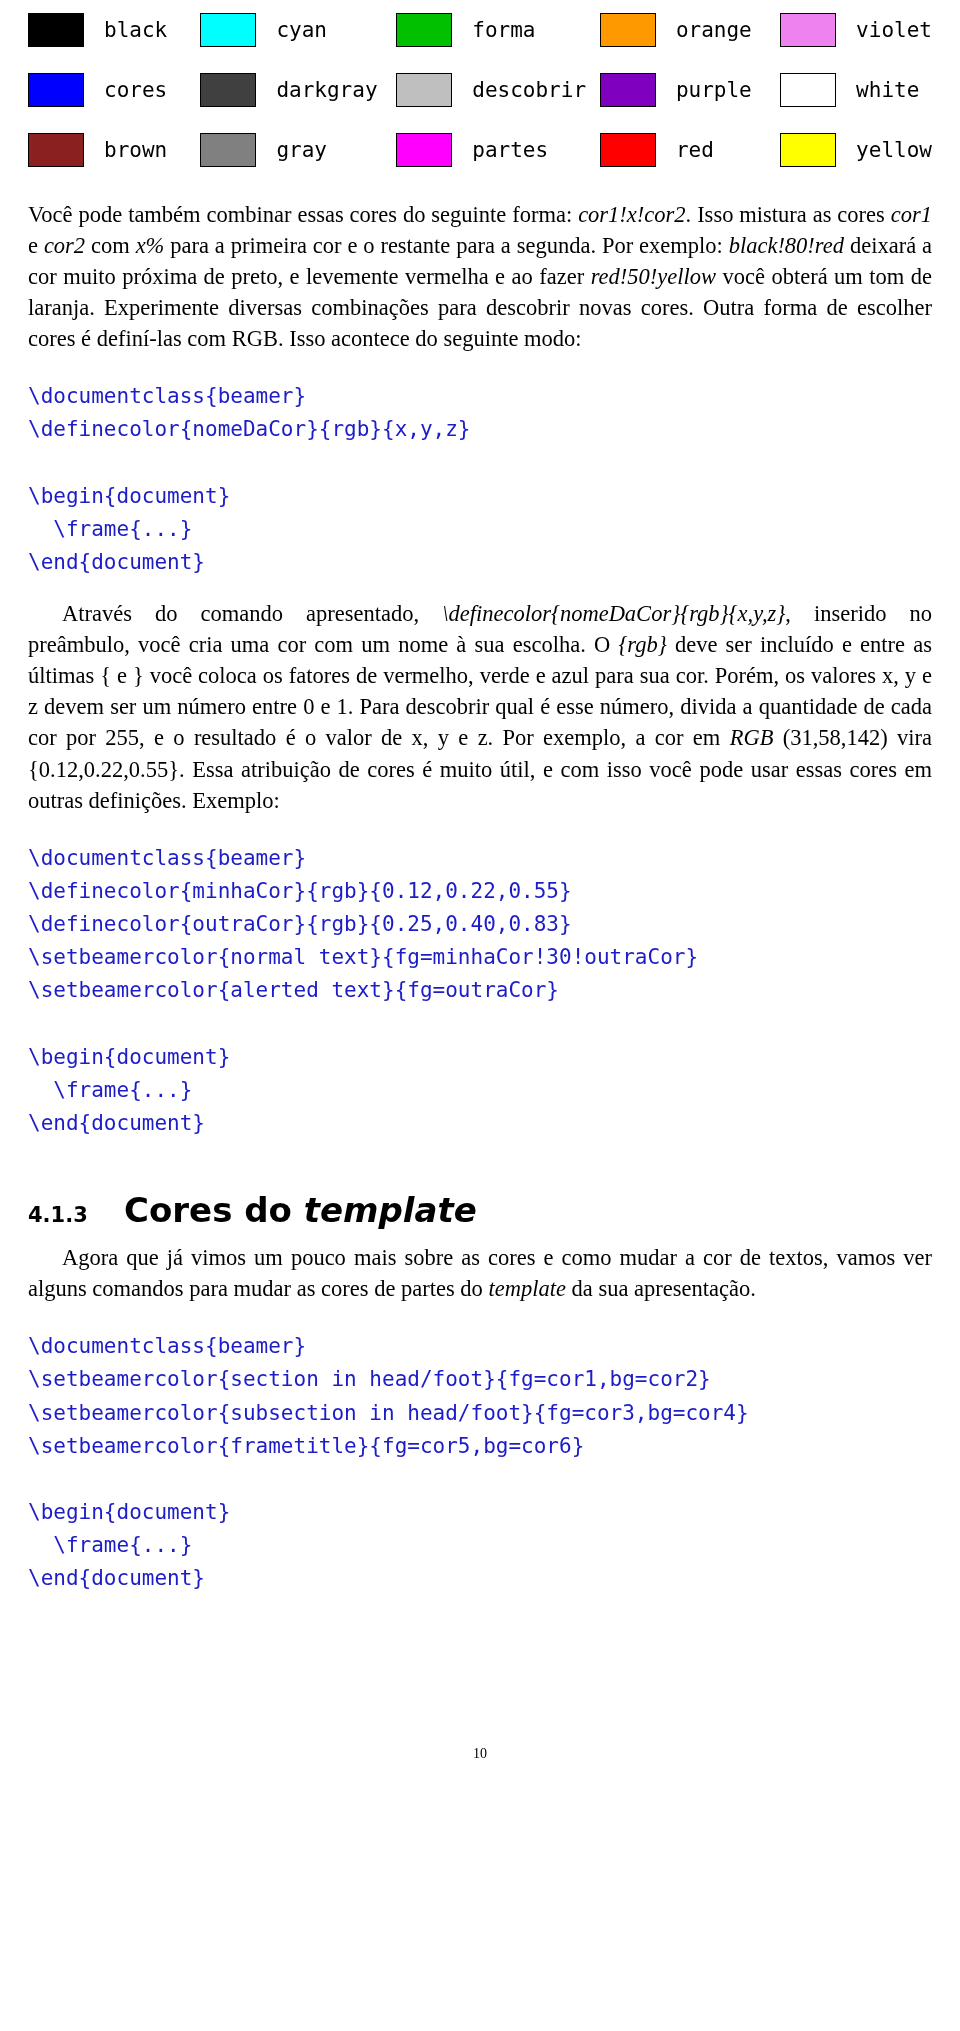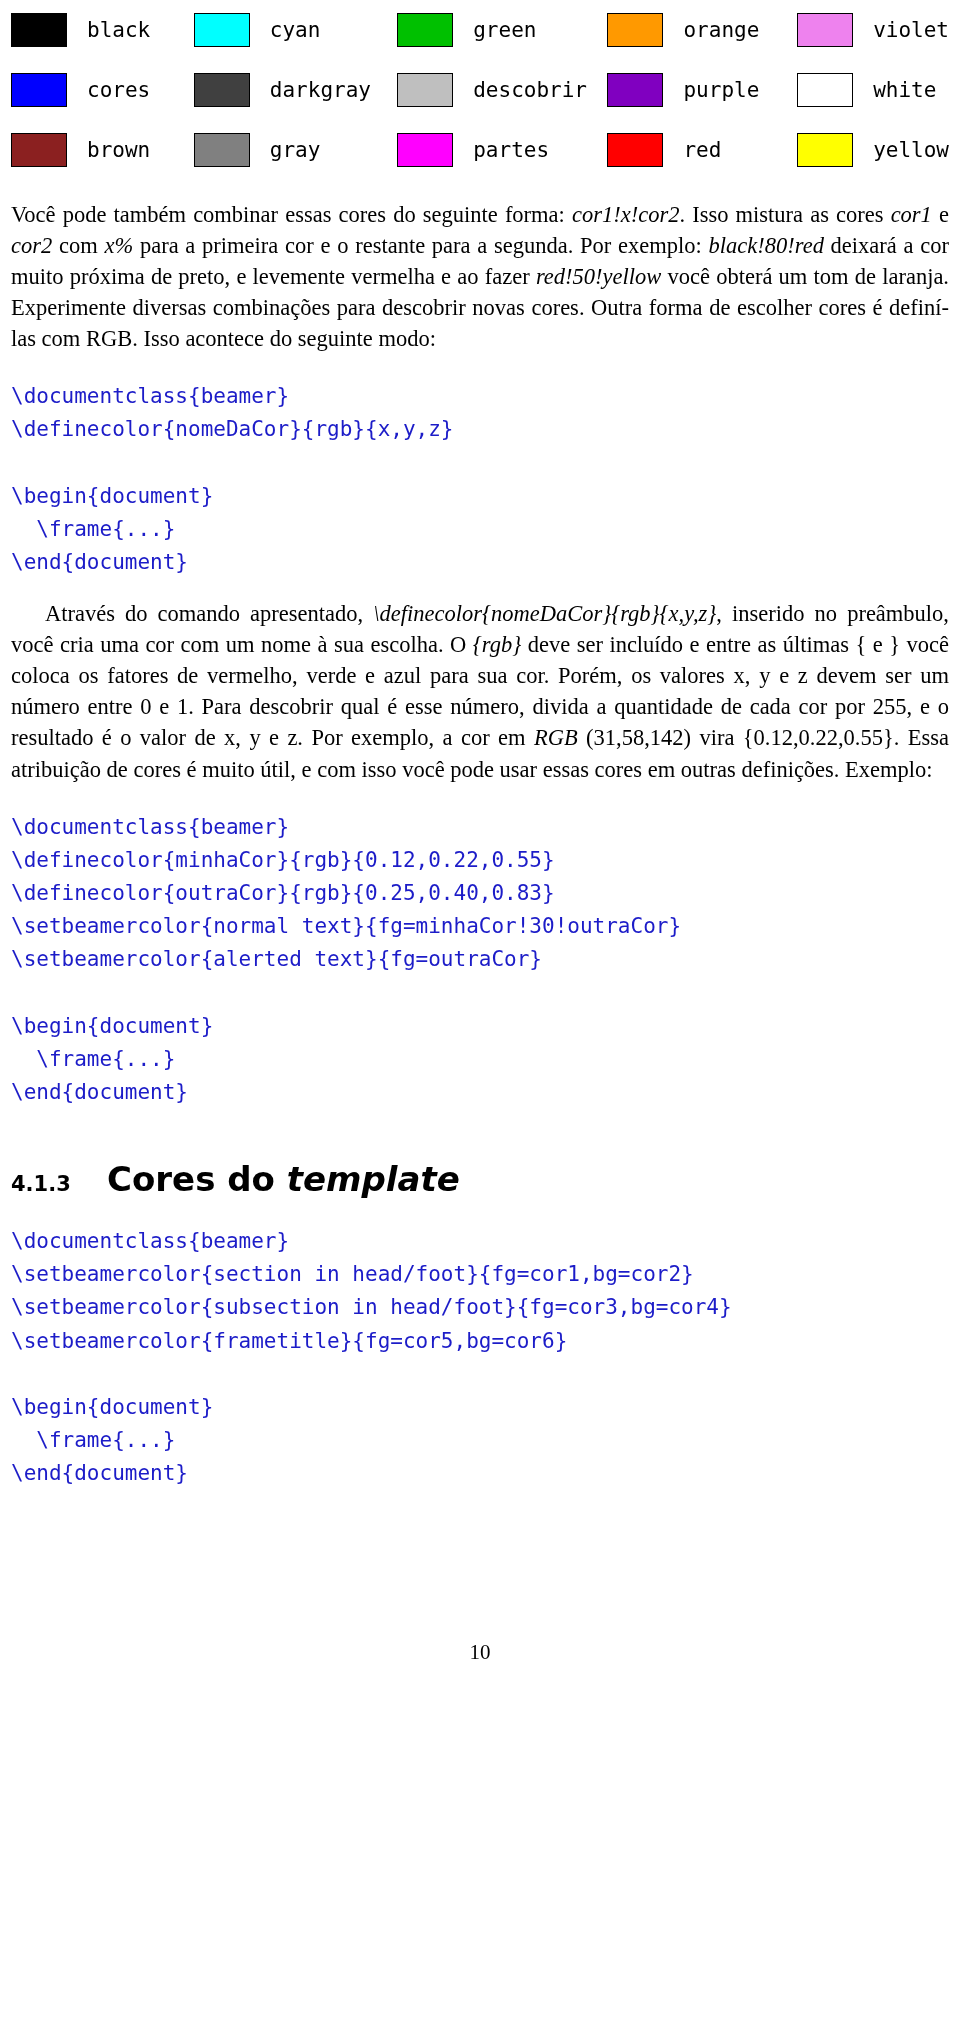--- a/index.html
+++ b/index.html
@@ -11,21 +11,21 @@
     width: 960px;
     min-height: 2031px;
     font-family: "Liberation Serif", serif;
     color: #000000;
   }
   .page {
     width: 960px;
     min-height: 2031px;
     position: relative;
     box-sizing: border-box;
-    padding: 0 11px;
+    padding: 0 28px;
   }
 
   
   .swatch-table {
     width: 100%;
     border-collapse: collapse;
     margin-top: 0px;
   }
   .swatch-table td {
     padding: 0;
@@ -92,21 +92,21 @@
     flex: none;
   }
   .section-title {
     font-size: 34px;
   }
   .section-title .it { font-style: italic; font-weight: bold; }
 
   
   .page-number {
     text-align: center;
-    font-size: 21px;
+    font-size: 14px;
     margin-top: 150px;
     padding-bottom: 24px;
   }
 </style>
 </head>
 <body>
 
 <div class="page">
 
   <table class="swatch-table">
@@ -120,21 +120,21 @@
         </td>
         <td class="col-b">
           <div class="swatch-cell">
             <div class="swatch-box" style="background:#00ffff"></div>
             <div class="swatch-label">cyan</div>
           </div>
         </td>
         <td class="col-c">
           <div class="swatch-cell">
             <div class="swatch-box" style="background:#00c000"></div>
-            <div class="swatch-label">green</div>
+            <div class="swatch-label">forma</div>
           </div>
         </td>
         <td class="col-d">
           <div class="swatch-cell">
             <div class="swatch-box" style="background:#ff9900"></div>
             <div class="swatch-label">orange</div>
           </div>
         </td>
         <td class="col-d">
           <div class="swatch-cell">
@@ -229,20 +229,21 @@
 
 <span>\begin{document}</span>
 <span>  \frame{...}</span>
 <span>\end{document}</span></div>
 
   <div class="section-head">
     <span class="section-num">4.1.3</span>
     <span class="section-title"><span>Cores do </span><span class="it">template</span></span>
   </div>
 
+  <p class="prose indent" style="margin-top:12px"><span>Agora que já vimos um pouco mais sobre as cores e como mudar a cor de textos, vamos ver alguns comandos para mudar as cores de partes do </span><span class="it">template</span><span> da sua apresentação.</span></p>
 
   <div class="code"><span>\documentclass{beamer}</span>
 <span>\setbeamercolor{section in head/foot}{fg=cor1,bg=cor2}</span>
 <span>\setbeamercolor{subsection in head/foot}{fg=cor3,bg=cor4}</span>
 <span>\setbeamercolor{frametitle}{fg=cor5,bg=cor6}</span>
 
 <span>\begin{document}</span>
 <span>  \frame{...}</span>
 <span>\end{document}</span></div>
 

